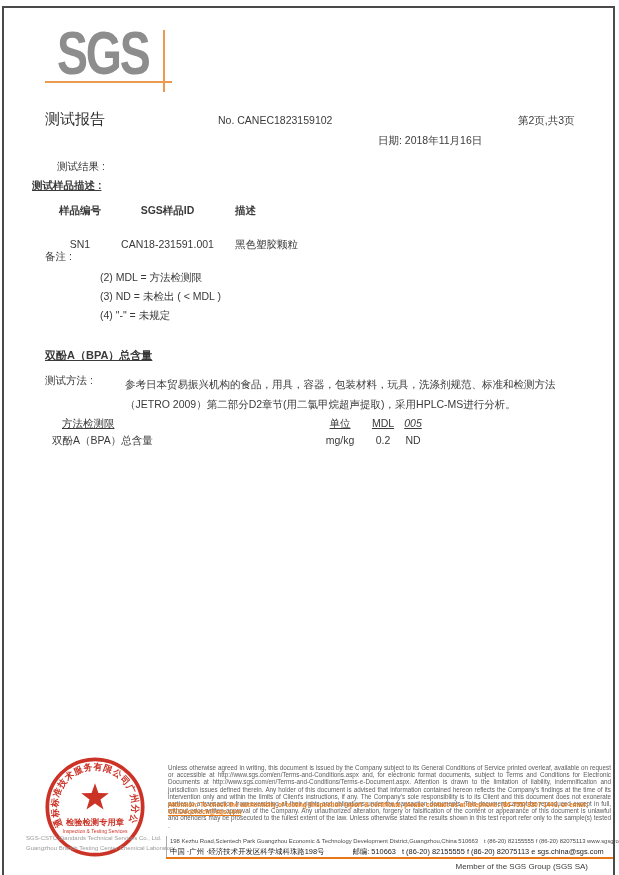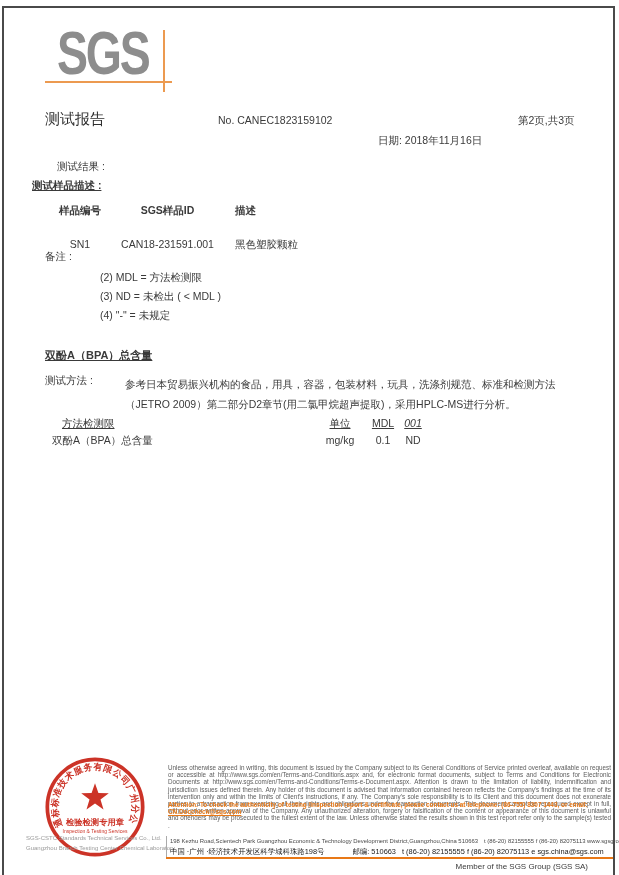--- a/index.html
+++ b/index.html
@@ -104,24 +104,24 @@
     <div>(4) "-" = 未规定</div>
   </div>
 
   <div class="bpa-title">双酚A（BPA）总含量</div>
   <div class="method-label t105">测试方法 :</div>
   <div class="method-text">参考日本贸易振兴机构的食品，用具，容器，包装材料，玩具，洗涤剂规范、标准和检测方法（JETRO 2009）第二部分D2章节(用二氯甲烷超声提取)，采用HPLC-MS进行分析。</div>
 
   <div class="rt-head-item">方法检测限</div>
   <div class="rt-head-unit">单位</div>
   <div class="rt-head-mdl">MDL</div>
-  <div class="rt-head-001">001</div>
+  <div class="rt-head-001">005</div>
   <div class="rt-row-item">双酚A（BPA）总含量</div>
   <div class="rt-row-unit">mg/kg</div>
-  <div class="rt-row-mdl">0.1</div>
+  <div class="rt-row-mdl">0.2</div>
   <div class="rt-row-001">ND</div>
 
   <svg class="stamp" viewBox="0 0 110 110">
     <circle cx="55" cy="55" r="46" fill="none" style="stroke:var(--stamp-red,#CC3327)" stroke-width="3.6"></circle>
     <path id="arcPath" d="M 23.8 73 A 36 36 0 1 1 86.2 73" fill="none"></path>
     <text font-size="8.6" letter-spacing="0.6" style="fill:var(--stamp-red,#CC3327)" font-weight="bold">
       <textPath href="#arcPath">通标标准技术服务有限公司广州分公司</textPath>
     </text>
     <path d="M55,32 L58.3,41.5 L68.3,41.7 L60.3,47.7 L63.2,57.3 L55,51.6 L46.8,57.3 L49.7,47.7 L41.7,41.7 L51.7,41.5 Z" style="fill:var(--stamp-red,#CC3327)"></path>
     <text x="55" y="72" text-anchor="middle" font-size="8" font-weight="bold" style="fill:var(--stamp-red,#CC3327)">检验检测专用章</text>

